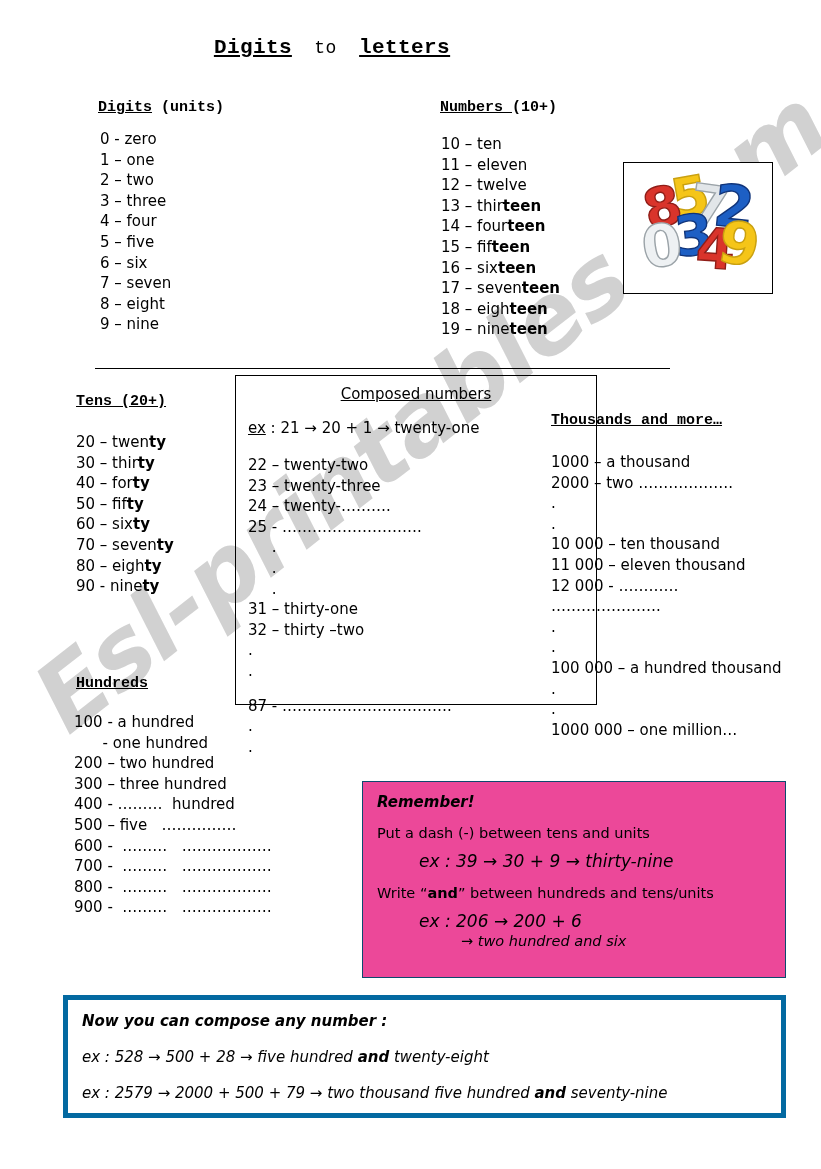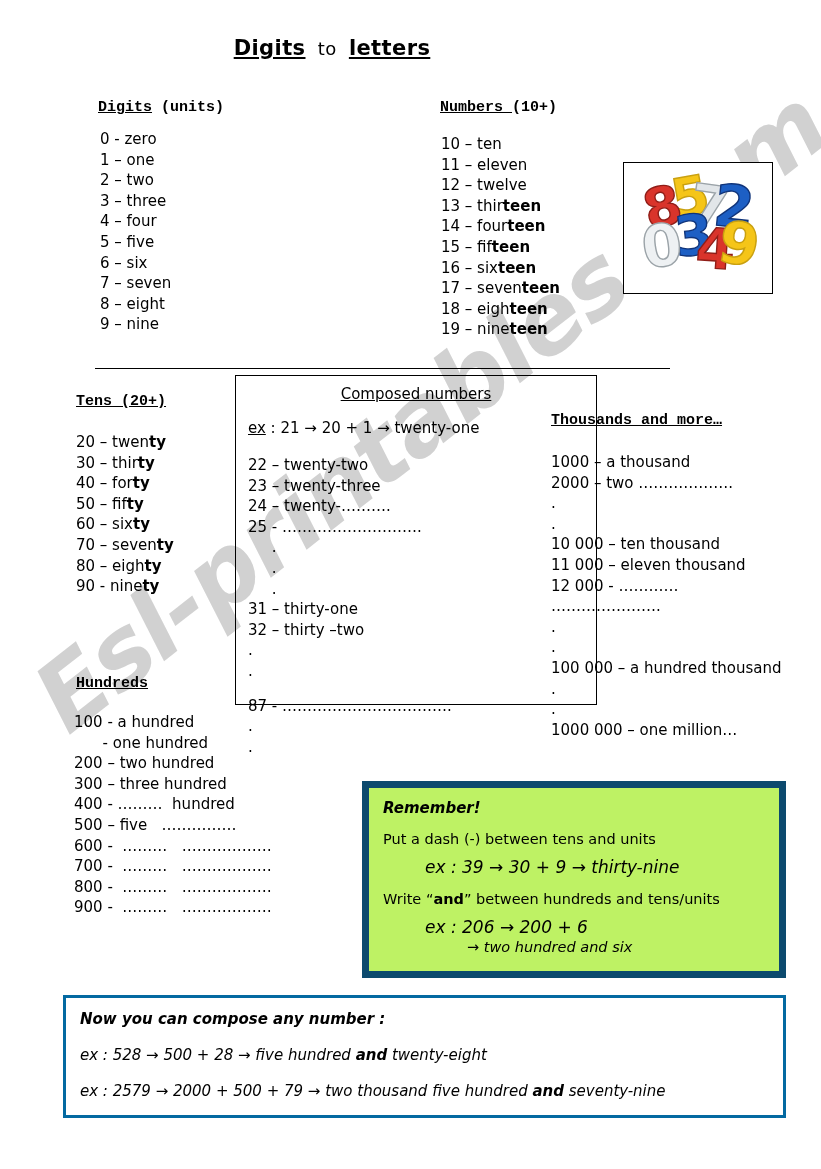--- a/index.html
+++ b/index.html
@@ -50,20 +50,21 @@
 
   .layer { position: absolute; z-index: 10; }
 
   
   #title {
     left: 0; top: 36px; width: 664px;
     text-align: center;
     font-size: 21px;
     font-weight: bold;
     letter-spacing: 0.4px;
+    font-family: Liberation Mono, monospace;
   }
   #title .u { text-decoration: underline; }
   #title .sm { font-size: 18px; font-weight: normal; }
 
   
   .heading {
     font-size: 15px;
     font-weight: bold;
     white-space: nowrap;
     font-family: Liberation Mono, monospace;
@@ -112,22 +113,22 @@
     padding-left: 12px;
     font-size: 15px;
     line-height: 20.6px;
     white-space: pre;
   }
 
   
   #remember-box {
     left: 362px; top: 781px;
     width: 424px; height: 197px;
-    border: 7px solid #0c4a6e;
-    background: #bef264;
+    border: 1px solid #0c4a6e;
+    background: #ec4899;
     box-sizing: border-box;
   }
   #remember-title {
     margin: 11px 0 0 14px;
     font-size: 15px;
     font-weight: bold;
     font-style: italic;
   }
   .rem-line {
     margin: 14px 0 0 14px;
@@ -145,21 +146,21 @@
     font-size: 14.5px;
     font-style: italic;
     white-space: nowrap;
   }
   .rem-line b { font-weight: bold; font-style: normal; }
 
   
   #bottom-box {
     left: 63px; top: 995px;
     width: 723px; height: 123px;
-    border: 3px solid #0369a1;
+    border: 5px solid #0369a1;
     background: #ffffff;
     box-sizing: border-box;
   }
   #bottom-title {
     margin: 12px 0 0 14px;
     font-size: 15px;
     font-weight: bold;
     font-style: italic;
   }
   .bot-line {

